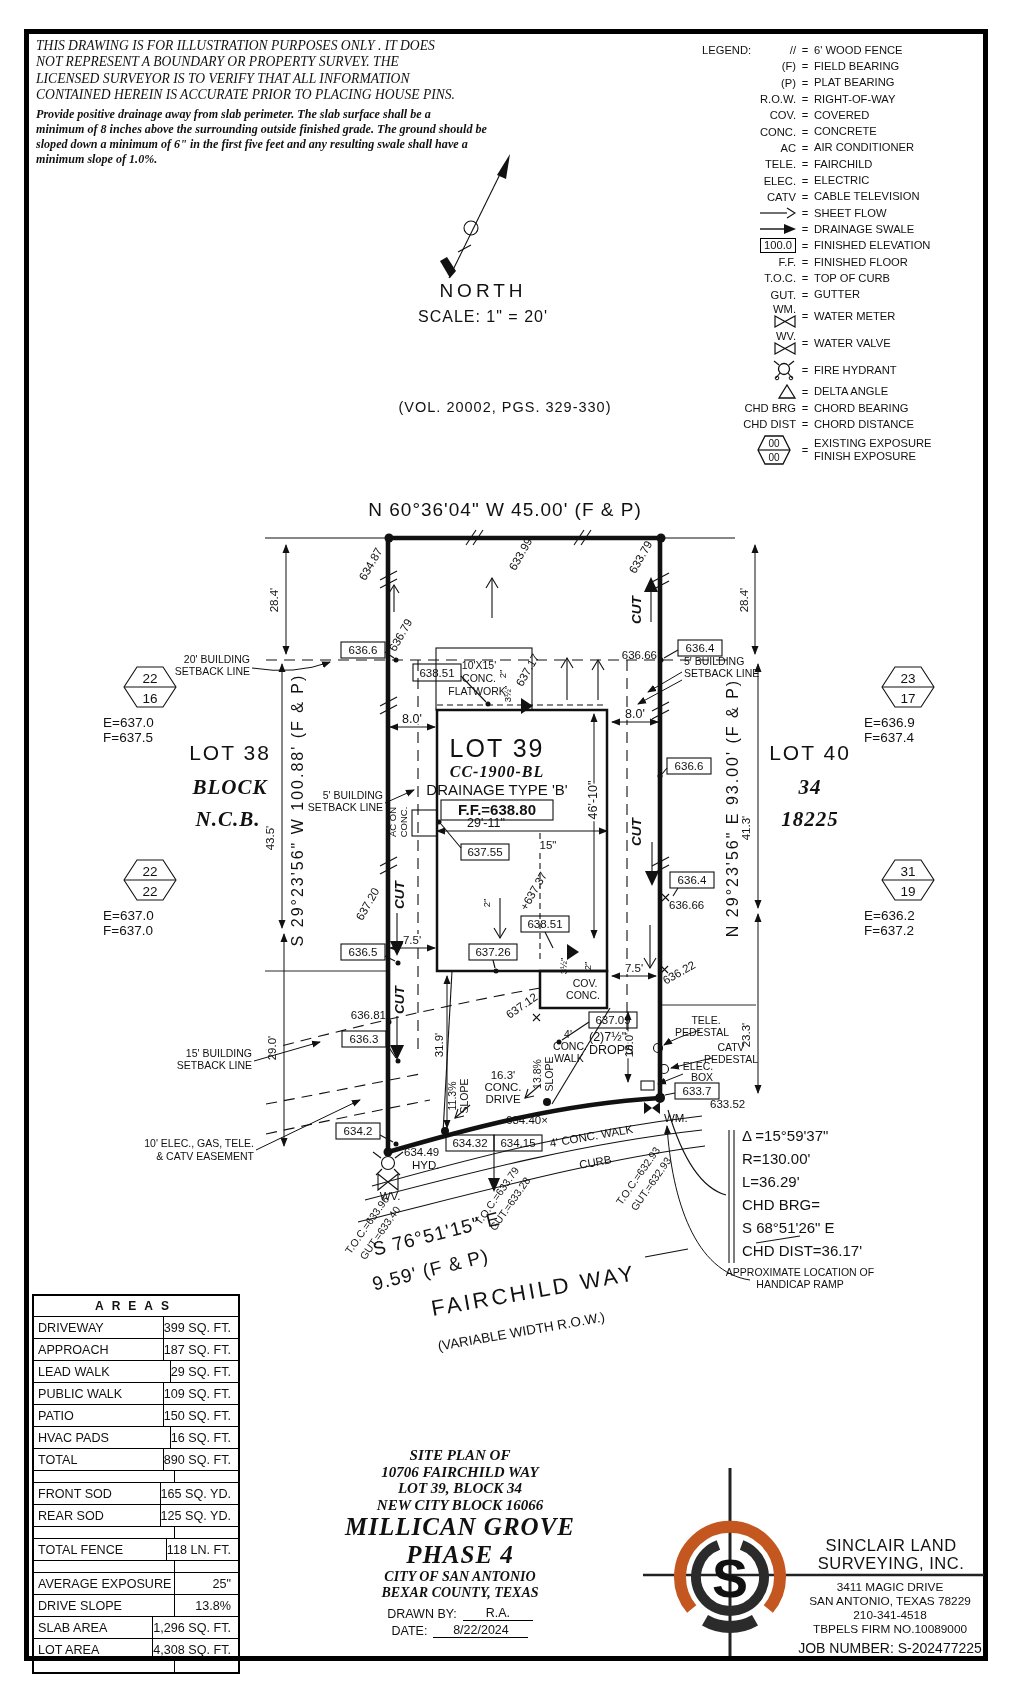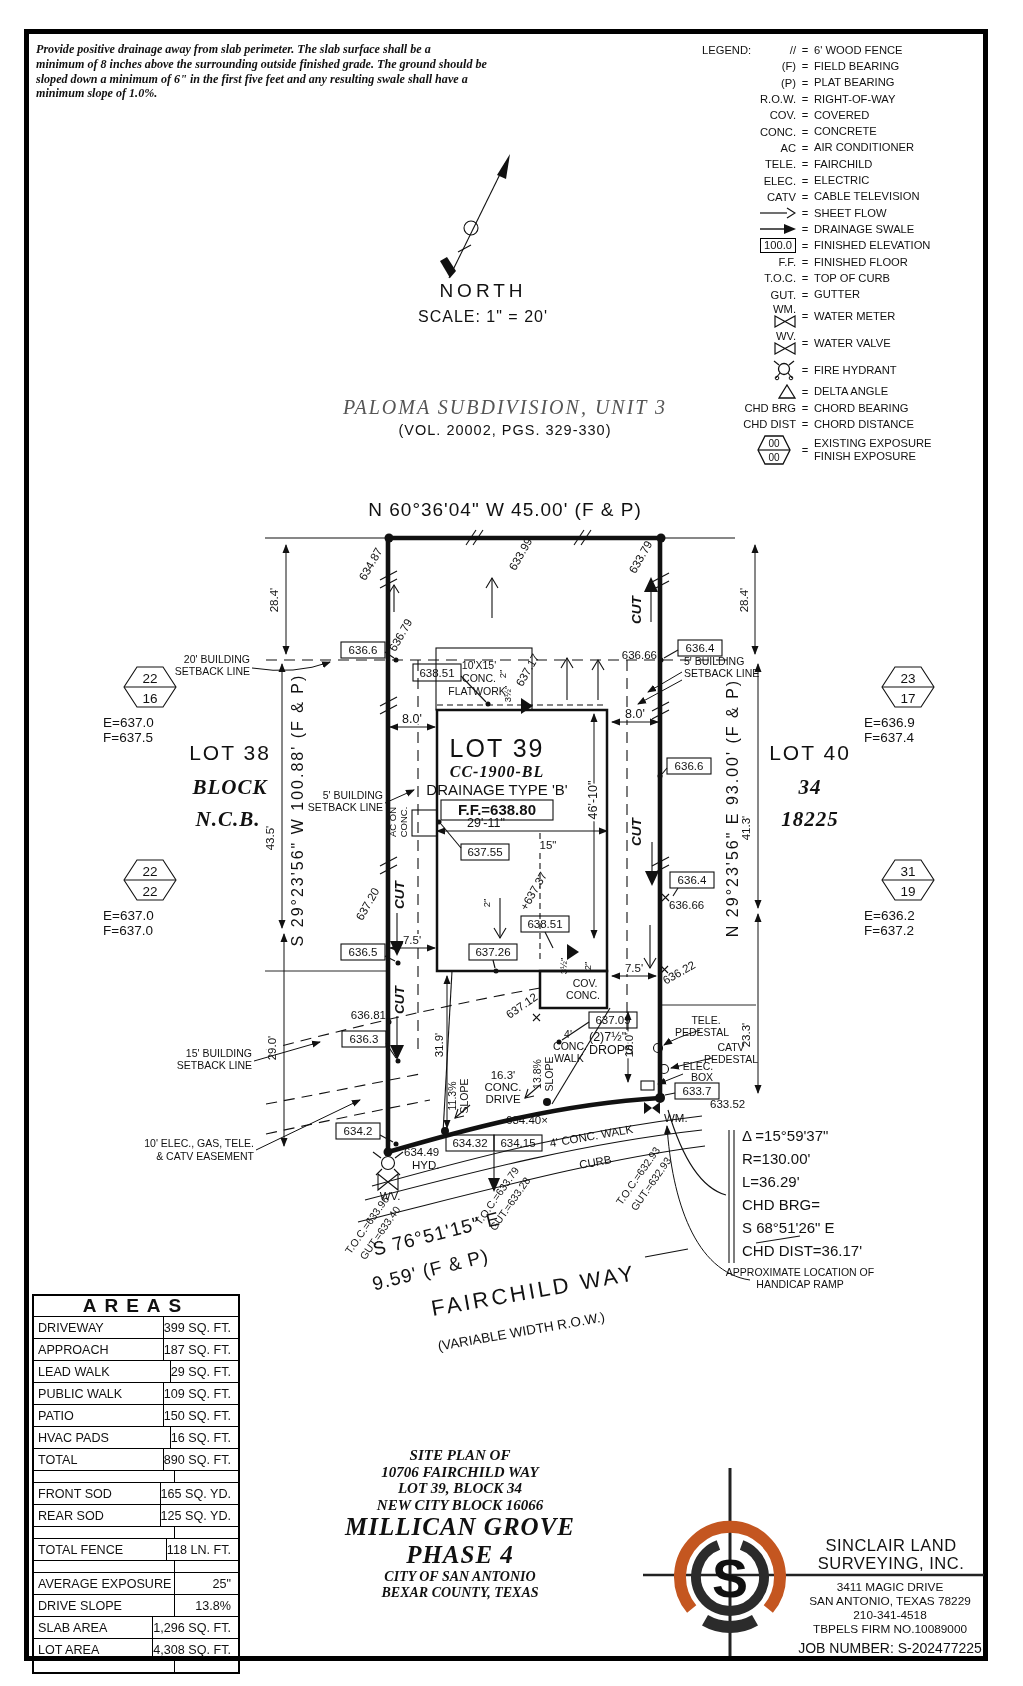--- a/index.html
+++ b/index.html
@@ -37,21 +37,21 @@
   .lrow{display:flex;align-items:center;min-height:16.3px;font-size:11.2px;}
   .lrow.tall{min-height:27px;}
   .lsym{width:94px;display:flex;justify-content:flex-end;align-items:center;text-align:center;white-space:pre;}
   .lsym.colv{flex-direction:column;align-items:flex-end;line-height:1;}
   .ltitle{margin-right:auto;}
   .leq{width:18px;text-align:center;}
   .llab{white-space:pre-line;line-height:1.15;}
   .lbox{border:1.2px solid #000;padding:0 3px;line-height:1.2;}
   
   .areas{left:32px;top:1294px;width:208px;border:2.2px solid #000;font-size:12.6px;box-sizing:border-box;}
-  .ahead{height:20px;display:flex;align-items:center;justify-content:center;font-weight:bold;font-size:19px;letter-spacing:8px;}
+  .ahead{height:20px;display:flex;align-items:center;justify-content:center;font-weight:bold;font-size:12px;letter-spacing:8px;}
   .arow{display:flex;border-top:1.6px solid #000;height:21px;align-items:stretch;}
   .arow.short{height:11px;}
   .al{width:136px;padding-left:4px;border-right:1.6px solid #000;display:flex;align-items:center;}
   .av{flex:1;display:flex;align-items:center;justify-content:flex-end;padding-right:7px;white-space:pre;}
   
   .titleblock{left:315px;top:1447px;width:290px;text-align:center;font-family:"Liberation Serif",serif;font-weight:bold;font-style:italic;}
   .tb1{font-size:15px;line-height:1.1;}
   .tbBig{font-size:25px;line-height:1.12;letter-spacing:1px;}
   .tbSm{font-size:14px;line-height:1.12;}
   .tbmeta{margin-top:6px;font-family:"Liberation Sans",sans-serif;font-style:normal;font-weight:normal;font-size:12.5px;}
@@ -456,20 +456,24 @@
     <line x1="730" y1="1468" x2="730" y2="1656" stroke="#222" stroke-width="3"></line>
     <line x1="643" y1="1575" x2="984" y2="1575" stroke="#222" stroke-width="2.6"></line>
     <path d="M691.7,1609 A50,50 0 1 1 768.3,1609" fill="none" stroke="#c45620" stroke-width="12"></path>
     <path d="M755,1620.3 A50,50 0 0 1 705,1620.3" fill="none" stroke="#2b2b2b" stroke-width="12"></path>
     <path d="M741.6,1545 A34,34 0 1 1 718.4,1545" fill="none" stroke="#2b2b2b" stroke-width="10"></path>
     <text x="730" y="1597" text-anchor="middle" font-size="54" font-weight="bold" font-family="Liberation Serif, serif" fill="#c45620">S</text>
   </g>
 </svg>
 
 <div class="ov disclaimer">
+  <p class="disc-caps">THIS DRAWING IS FOR ILLUSTRATION PURPOSES ONLY . IT DOES
+NOT REPRESENT A BOUNDARY OR PROPERTY SURVEY. THE
+LICENSED SURVEYOR IS TO VERIFY THAT ALL INFORMATION
+CONTAINED HEREIN IS ACCURATE PRIOR TO PLACING HOUSE PINS.</p>
   <p class="disc-note">Provide positive drainage away from slab perimeter. The slab surface shall be a
 minimum of 8 inches above the surrounding outside finished grade. The ground should be
 sloped down a minimum of 6" in the first five feet and any resulting swale shall have a
 minimum slope of 1.0%.</p>
 </div>
 
 <div class="ov legend">
   <div class="lrow">
       <span class="lsym"><span class="ltitle">LEGEND:</span><span>//</span></span>
       <span class="leq">=</span>
@@ -607,21 +611,20 @@
           <text x="22" y="14" text-anchor="middle" font-size="10" fill="#111">00</text>
           <text x="22" y="28" text-anchor="middle" font-size="10" fill="#111">00</text>
         </svg></span>
       <span class="leq">=</span>
       <span class="llab">EXISTING EXPOSURE
 FINISH EXPOSURE</span>
     </div>
 </div>
 
 <div class="ov subdiv">
-  <div class="subt">PALOMA SUBDIVISION,  UNIT 3</div>
   <div class="subv">(VOL. 20002, PGS. 329-330)</div>
 </div>
 
 <div class="ov areas">
   <div class="ahead">AREAS</div>
   <div class="arow">
       <span class="al">DRIVEWAY</span>
       <span class="av">399 SQ. FT.</span>
     </div>
   <div class="arow">
@@ -696,20 +699,30 @@
 
 <div class="ov titleblock">
   <div class="tb1">SITE PLAN OF</div>
   <div class="tb1">10706 FAIRCHILD WAY</div>
   <div class="tb1">LOT 39, BLOCK 34</div>
   <div class="tb1">NEW CITY BLOCK 16066</div>
   <div class="tbBig">MILLICAN GROVE</div>
   <div class="tbBig">PHASE 4</div>
   <div class="tbSm">CITY OF SAN ANTONIO</div>
   <div class="tbSm">BEXAR COUNTY, TEXAS</div>
+  <div class="tbmeta">
+    <div class="tbrow">
+        <span class="tblab">DRAWN BY:</span>
+        <span class="tbval">R.A.</span>
+      </div>
+    <div class="tbrow">
+        <span class="tblab">DATE:</span>
+        <span class="tbval" style="min-width:95px">8/22/2024</span>
+      </div>
+  </div>
 </div>
 
 <div class="ov firmname">
   <div>SINCLAIR LAND</div>
   <div>SURVEYING, INC.</div>
 </div>
 <div class="ov firmaddr">
   <div>3411 MAGIC DRIVE</div>
   <div>SAN ANTONIO, TEXAS 78229</div>
   <div>210-341-4518</div>

